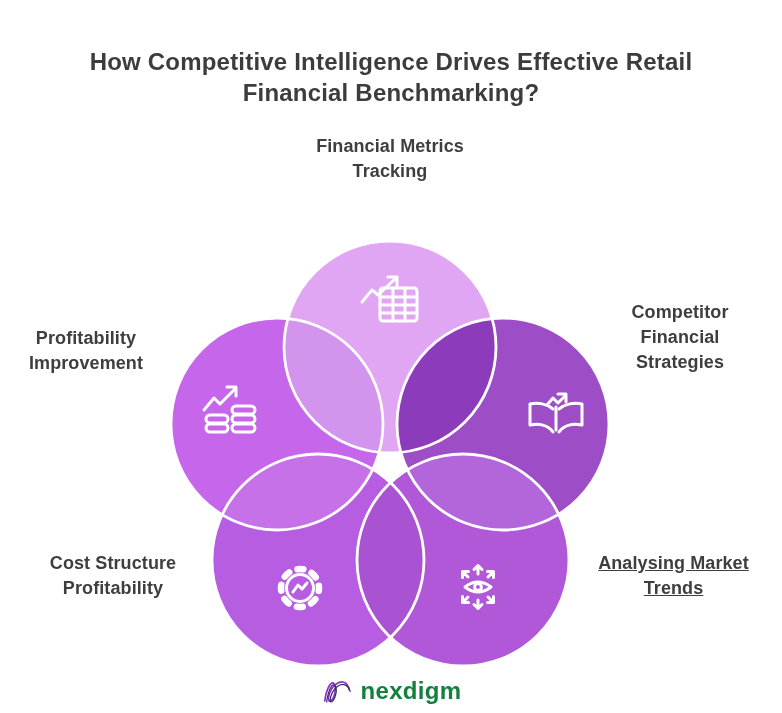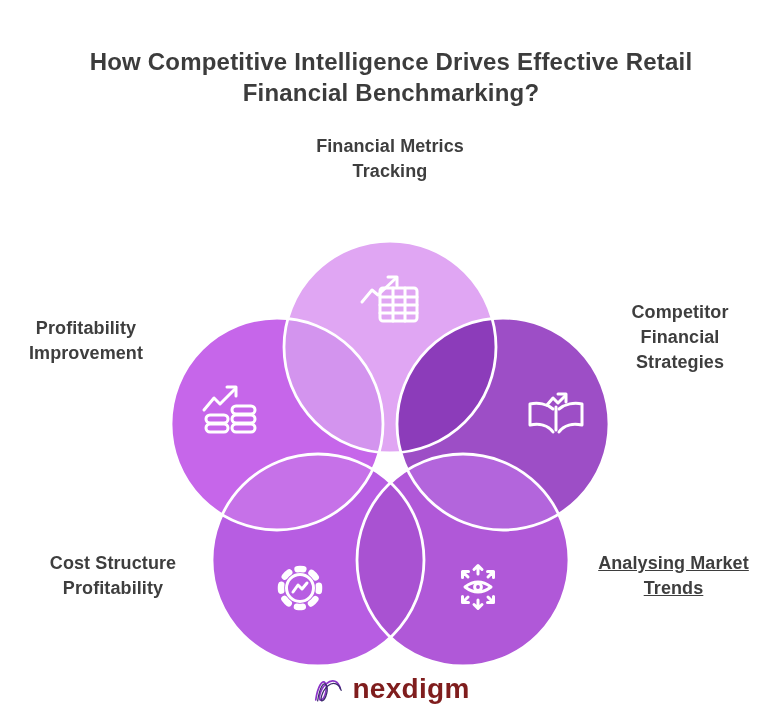--- a/index.html
+++ b/index.html
@@ -14,27 +14,27 @@
     font-size:24px;line-height:31px;font-weight:700;color:#3c3c3c;letter-spacing:.2px;
   }
   .node-label{
     position:absolute;text-align:center;font-weight:700;color:#3e3e3e;
     font-size:18px;line-height:25px;letter-spacing:.1px;
   }
   .label-top{top:134px;left:300px;width:180px;}
   .label-right{top:300px;left:618px;width:124px;}
   .label-bottom-right{top:551px;left:596px;width:155px;text-decoration:underline;}
   .label-bottom-left{top:551px;left:43px;width:140px;}
-  .label-left{top:316px;left:16px;width:140px;}
+  .label-left{top:326px;left:16px;width:140px;}
   .venn{position:absolute;left:0;top:0;}
   .footer{
     position:absolute;left:0;bottom:8px;width:100%;
     display:flex;align-items:center;justify-content:center;gap:8px;
   }
-  .brand-name{font-size:28px;font-weight:700;color:#7f1d1d;letter-spacing:.3px;}
+  .brand-name{font-size:24px;font-weight:700;color:#15803d;letter-spacing:.3px;}
   .icon g, .icon path, .icon rect, .icon line, .icon circle{vector-effect:non-scaling-stroke;}
 </style>
 </head>
 <body>
 
 <div class="canvas">
 
   <h1 class="page-title">How Competitive Intelligence Drives Effective Retail Financial Benchmarking?</h1>
 
   <div class="node-label label-right">Competitor Financial Strategies</div>

